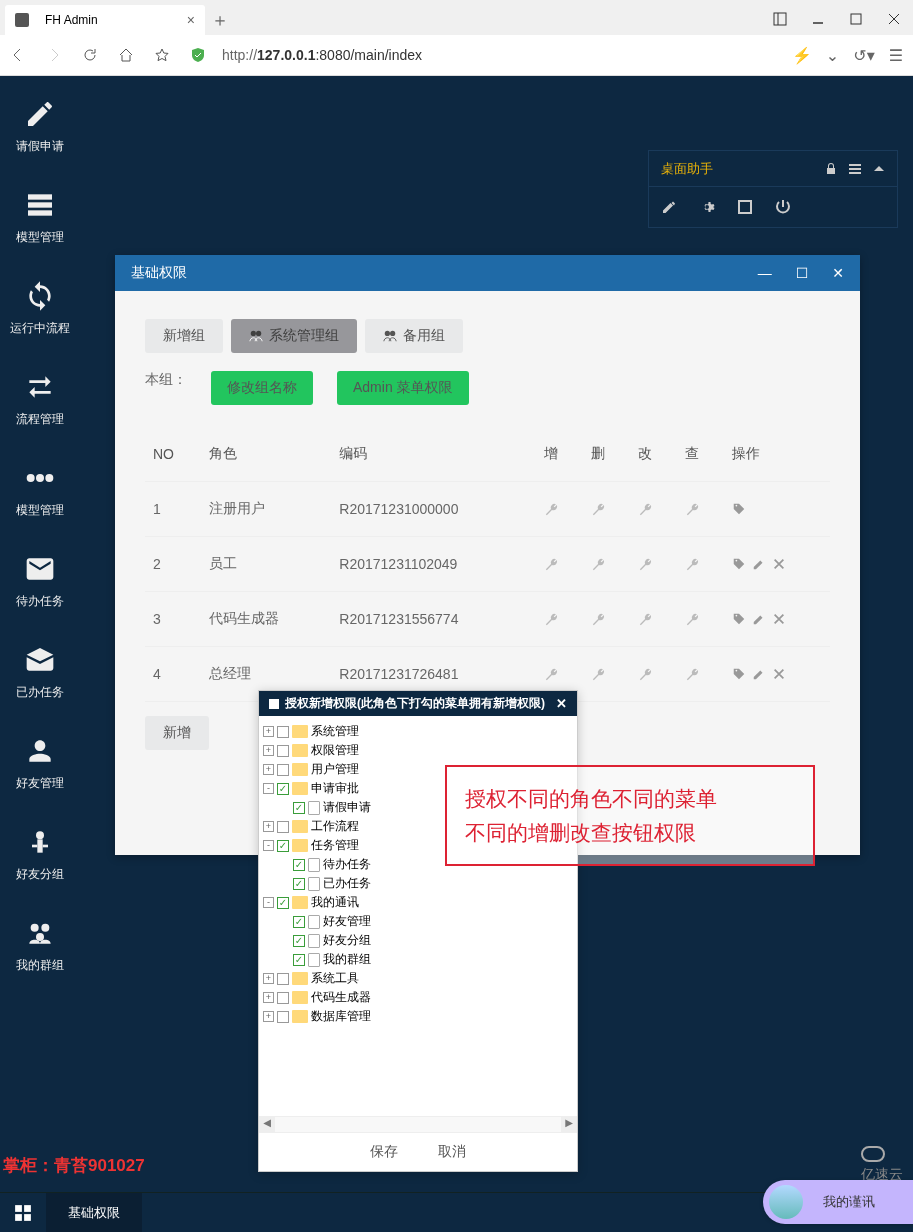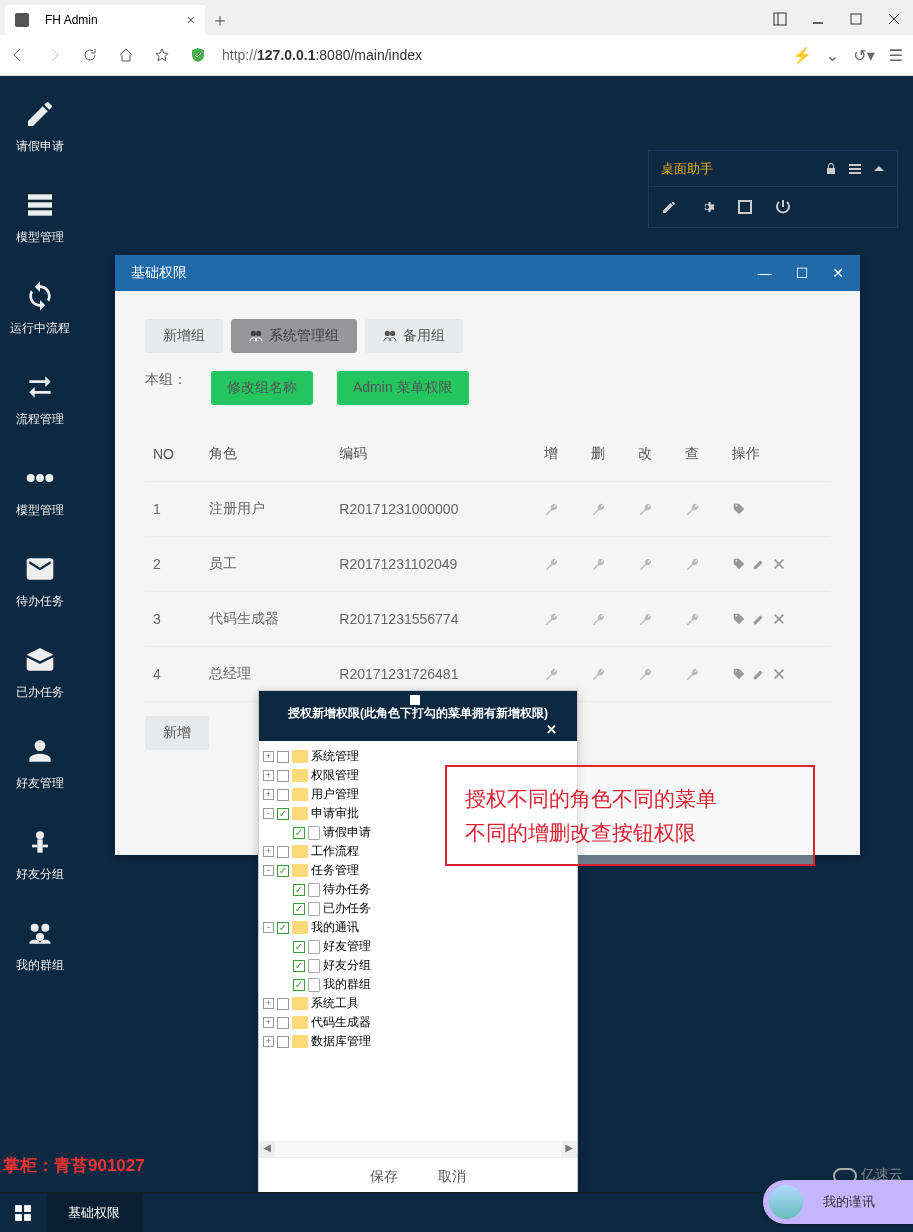--- a/index.html
+++ b/index.html
@@ -54,21 +54,21 @@
 .role-table th, .role-table td { padding: 18px 8px; text-align: left; border-bottom: 1px solid #eee; }
 .role-table th { color: #555; font-weight: 500; }
 .wrench { width: 15px; height: 15px; fill: #bbb; cursor: pointer; }
 .op-icons { display: flex; gap: 6px; }
 .op-icon { width: 14px; height: 14px; fill: #999; cursor: pointer; }
 
 .add-btn { display: inline-block; padding: 8px 18px; background: #e8e9ea; color: #555; font-size: 14px; border-radius: 3px; cursor: pointer; margin-top: 14px; }
 
 
 .tree-popup { position: absolute; left: 258px; top: 690px; width: 320px; background: #fff; border: 1px solid #ccc; box-shadow: 0 2px 10px rgba(0,0,0,.2); }
-.tree-hdr { background: #0d2841; color: #fff; font-size: 12px; padding: 4px 20px; display: flex; align-items: center; font-weight: bold; flex-direction: column; }
+.tree-hdr { background: #0d2841; color: #fff; font-size: 12px; padding: 4px 10px; display: flex; align-items: center; font-weight: bold; }
 .tree-hdr .sq { width: 10px; height: 10px; background: #fff; margin-right: 6px; display: inline-block; }
 .tree-hdr .close { margin-left: auto; cursor: pointer; font-size: 13px; }
 .tree-body { height: 400px; overflow: auto; padding: 6px 4px; position: relative; }
 .tree-row { display: flex; align-items: center; gap: 3px; font-size: 12px; padding: 1px 0; white-space: nowrap; }
 .toggle { width: 11px; height: 11px; border: 1px solid #999; display: inline-flex; align-items: center; justify-content: center; font-size: 9px; line-height: 1; color: #666; cursor: pointer; }
 .toggle.blank { border: none; }
 .chk { width: 12px; height: 12px; border: 1px solid #999; display: inline-flex; align-items: center; justify-content: center; font-size: 10px; cursor: pointer; }
 .chk.green { border-color: #3a9d3a; color: #3a9d3a; }
 .folder { width: 16px; height: 13px; background: #ffd97a; border-radius: 1px; position: relative; }
 .file { width: 12px; height: 14px; border: 1px solid #aaa; background: #fff; border-radius: 1px; }
@@ -93,21 +93,21 @@
 .tray { margin-left: auto; display: flex; align-items: center; gap: 18px; padding-right: 20px; }
 .clock { text-align: center; font-size: 12px; line-height: 1.2; }
 .tray-icon { width: 22px; height: 22px; fill: #ccc; cursor: pointer; }
 
 
 .floating { position: absolute; right: 0; bottom: 8px; width: 150px; height: 44px; background: #c4b5fd; border-radius: 22px 0 0 22px; display: flex; align-items: center; padding-left: 6px; gap: 20px; box-shadow: 0 1px 4px rgba(0,0,0,.2); }
 .floating .av { width: 34px; height: 34px; border-radius: 50%; background: linear-gradient(#b3d9ff,#6bb); }
 .floating .txt { font-size: 13px; color: #333; }
 
 
-.brand { position: absolute; right: 10px; bottom: 48px; display: flex; align-items: flex-end; gap: 4px; color: #888; font-size: 14px; }
+.brand { position: absolute; right: 10px; bottom: 48px; display: flex; align-items: flex-start; gap: 4px; color: #888; font-size: 14px; flex-direction: column; }
 .brand .cloud { width: 24px; height: 16px; border: 2px solid #aaa; border-radius: 10px; }
 
 svg { display: block; }
 </style>
 </head>
 <body>
 
 <div class="browser-chrome">
   <div class="tab-bar">
     <div class="tab">

